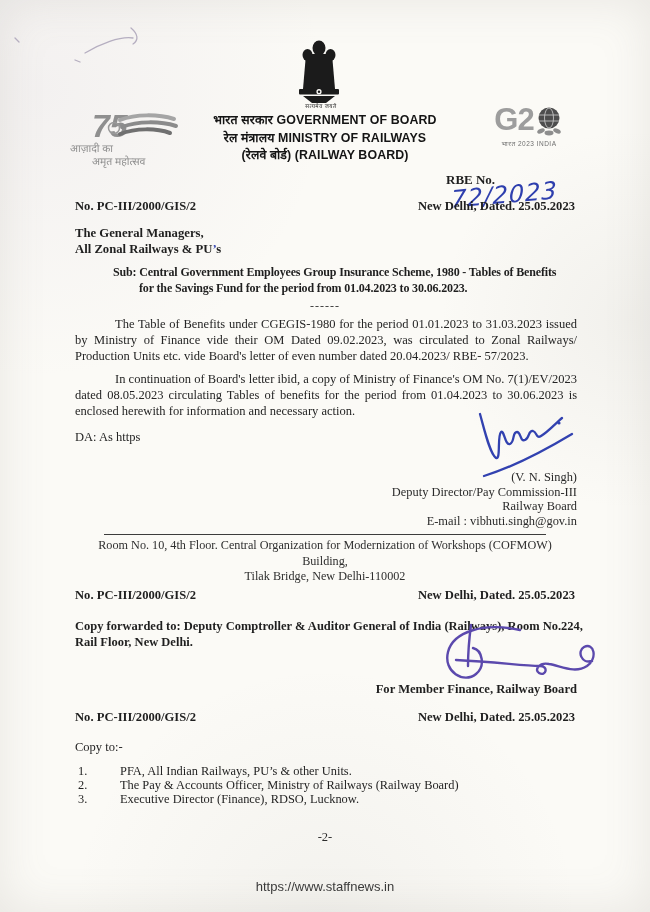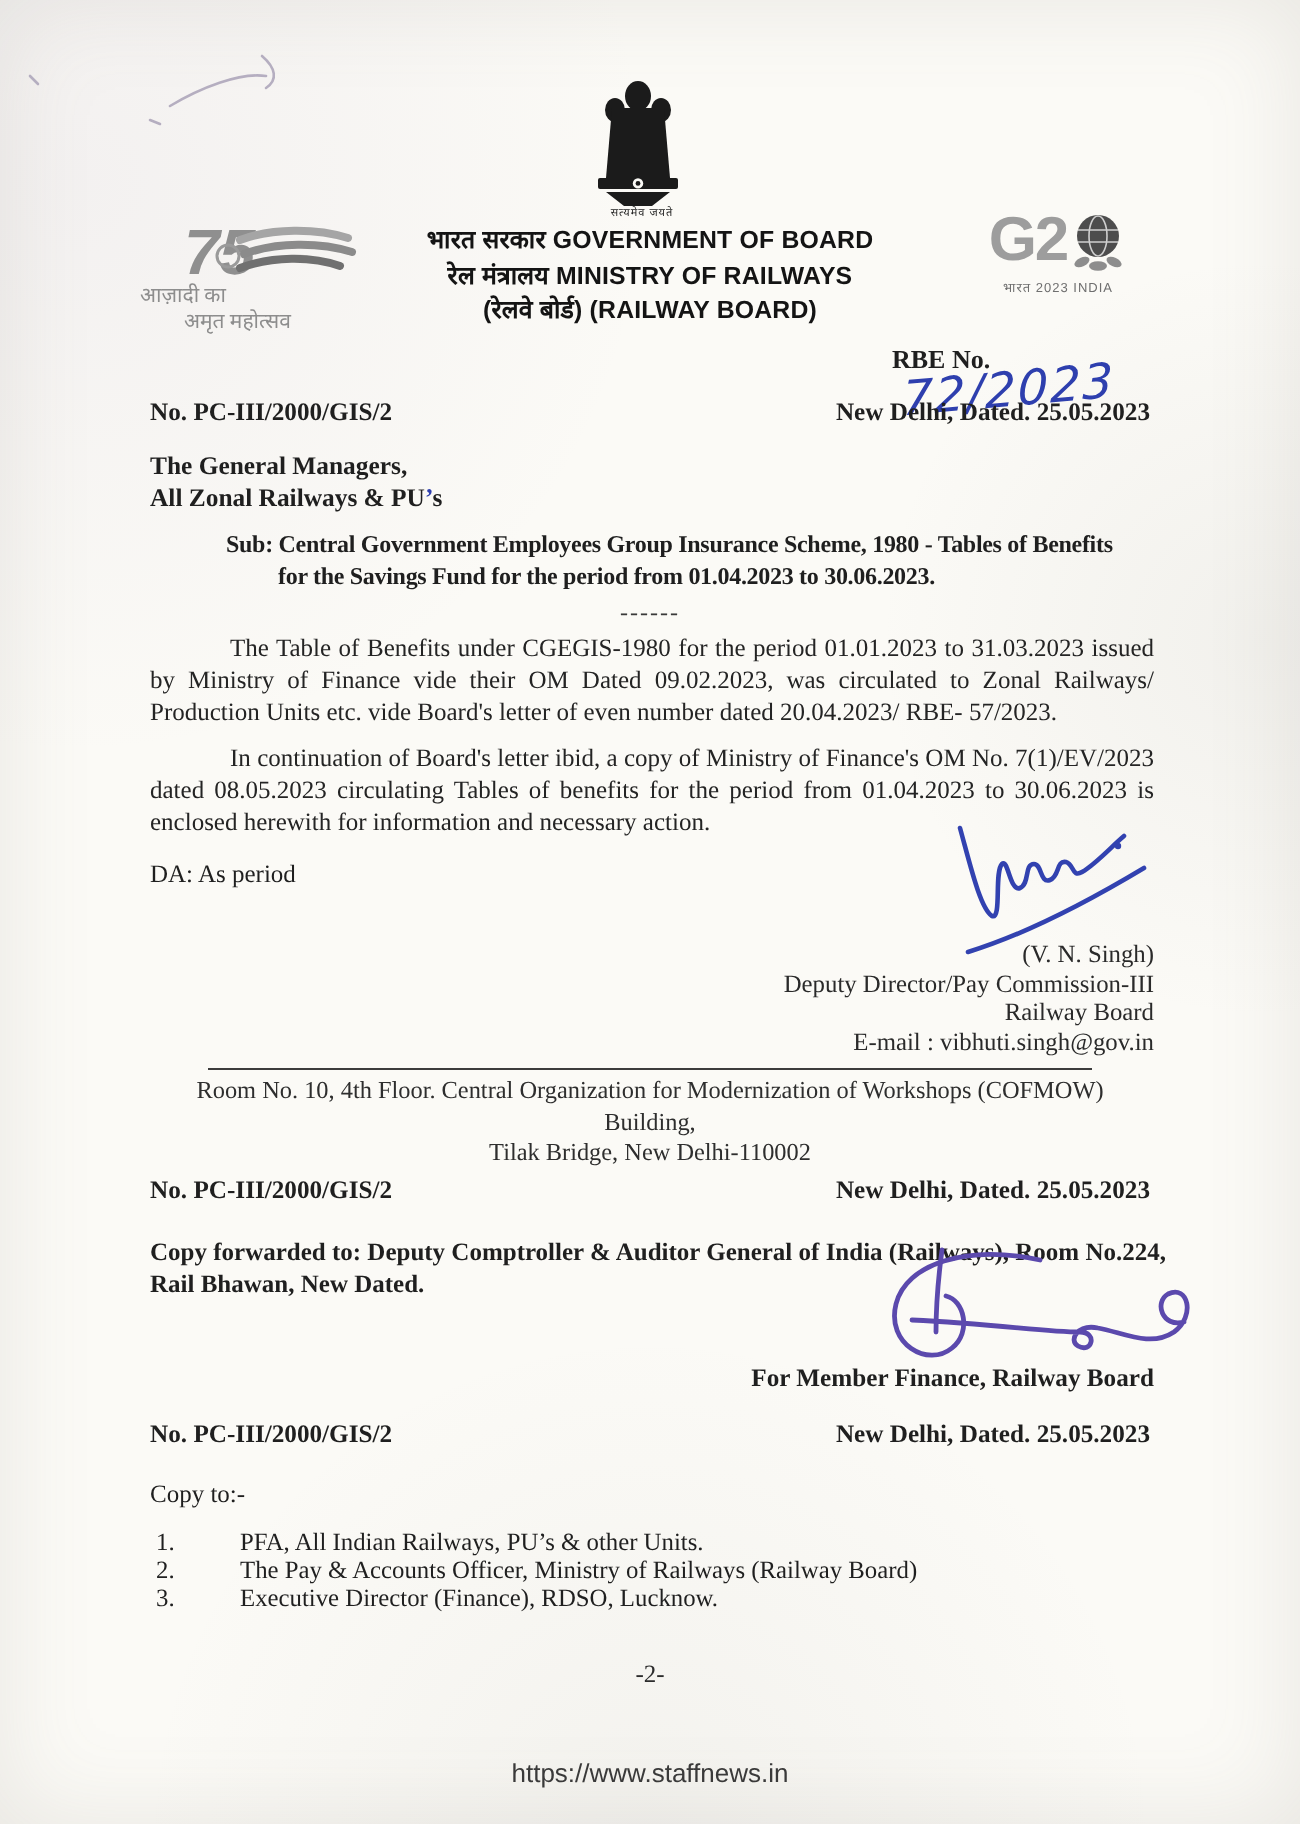--- a/index.html
+++ b/index.html
@@ -156,21 +156,21 @@
   </div>
 
   <div class="abs subject b">
     <div class="subject-line1"><span>Sub:</span> <span>Central Government Employees Group Insurance Scheme, 1980 - Tables of Benefits</span></div>
     <div class="subject-line2">for the Savings Fund for the period from 01.04.2023 to 30.06.2023.</div>
   </div>
   <div class="abs separator">------</div>
 
   <div class="abs para para1">The Table of Benefits under CGEGIS-1980 for the period 01.01.2023 to 31.03.2023 issued by Ministry of Finance vide their OM  Dated  09.02.2023, was circulated to Zonal Railways/ Production Units etc. vide Board's letter of even number dated 20.04.2023/ RBE- 57/2023.</div>
   <div class="abs para para2">In continuation of Board's letter ibid, a copy of Ministry of Finance's OM No. 7(1)/EV/2023 dated 08.05.2023 circulating Tables of benefits for the period from 01.04.2023 to 30.06.2023 is enclosed herewith for information and necessary action.</div>
-  <div class="abs da-line">DA: As period</div>
+  <div class="abs da-line">DA: As https</div>
 
   <svg class="abs sig1" width="122" height="78" viewBox="0 0 122 78">
     <g fill="none" stroke="#3242b0" stroke-width="2.3" stroke-linecap="round">
       <path d="M22,6 C27,24 32,46 38,50 C43,52 39,28 43,24 C46,21 47,38 52,36 C57,34 54,24 59,24 C63,24 62,34 67,32 C72,30 70,22 75,23 C79,24 78,31 83,28 C90,24 98,15 104,10"></path>
       <path d="M26,68 C52,60 84,44 114,26"></path>
       <circle cx="101" cy="15" r="1.6" fill="#3242b0" stroke="none"></circle>
     </g>
   </svg>
 
   <div class="abs signatory1">
@@ -186,21 +186,21 @@
     <div>Tilak Bridge, New Delhi-110002</div>
   </div>
 
   <div class="abs ref-row ref2">
     <span class="b">No. PC-III/2000/GIS/2</span>
     <span class="b">New Delhi, Dated. 25.05.2023</span>
   </div>
 
   <div class="abs copy-fwd b">
     <div>Copy forwarded to:  Deputy Comptroller &amp; Auditor General of India (Railways), Room No.224,</div>
-    <div>Rail Bhawan, New Dated.</div>
+    <div>Rail Floor, New Delhi.</div>
   </div>
 
   <svg class="abs sig2" width="190" height="80" viewBox="0 0 190 80">
     <g fill="none" stroke="#5b49ad" stroke-width="2.4" stroke-linecap="round">
       <path d="M92,10 C55,2 25,12 20,32 C15,52 36,64 48,54 C58,46 54,30 45,28"></path>
       <path d="M43,5 C41,20 40,34 40,46"></path>
       <path d="M28,40 C70,42 95,46 112,46 C121,46 118,57 111,53 C106,50 111,42 121,44 C133,46 147,54 159,46 C170,38 166,22 156,27 C149,31 153,44 164,41"></path>
     </g>
   </svg>
 

